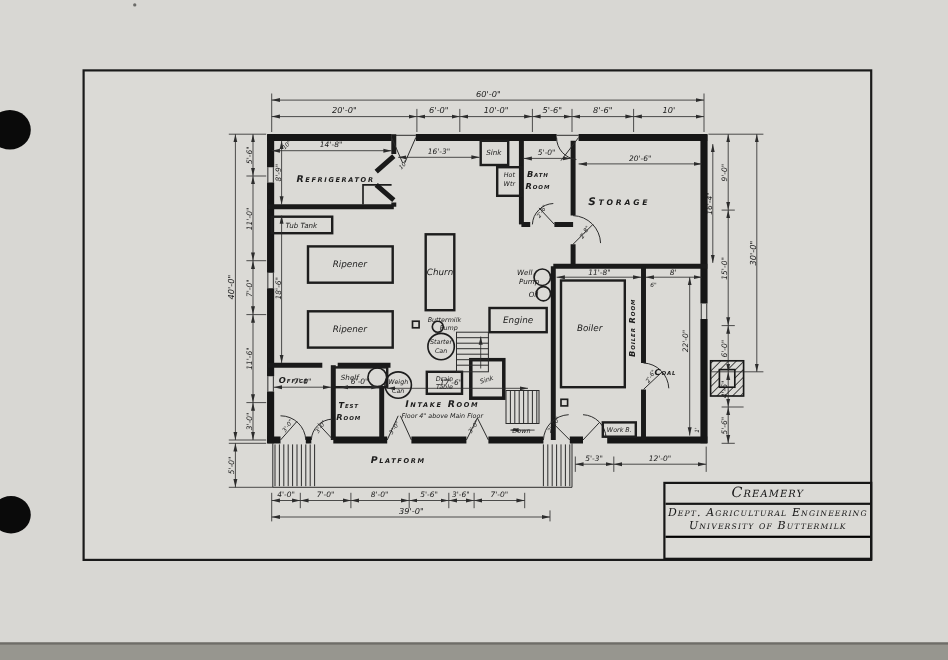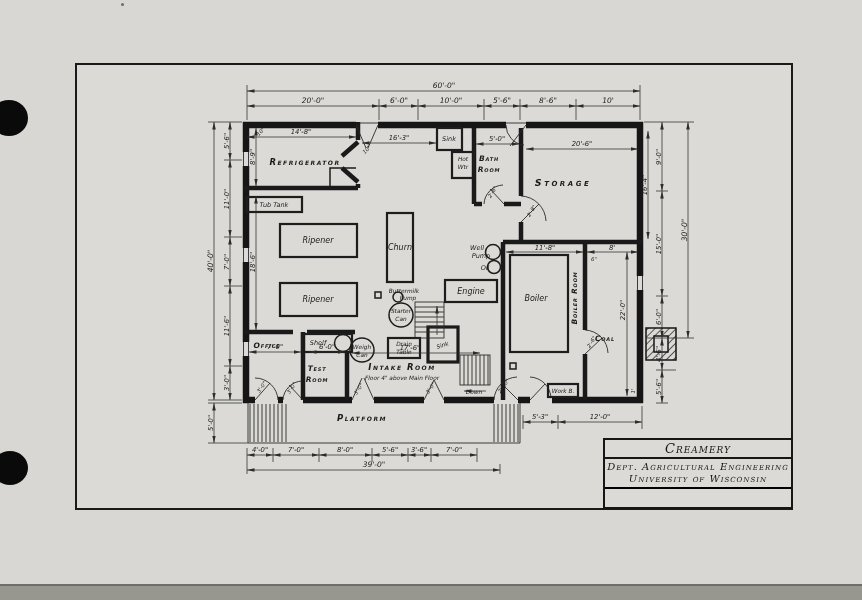--- a/index.html
+++ b/index.html
@@ -304,17 +304,17 @@
       <text class="ty" x="360" y="390" transform="rotate(-55 360 390)">3'-0"</text>
       <text class="ty" x="432" y="389" transform="rotate(-55 432 389)">3'-0"</text>
       <text class="ty" x="505" y="387" transform="rotate(-55 505 387)">2'-10"</text>
     </g>
   </svg>
 
   <div id="title-block">
     <div id="tb-r1" class="row">Creamery</div>
     <div id="tb-r2" class="row">
       <div>Dept. Agricultural Engineering</div>
-      <div>University of Wisconsin</div>
+      <div>University of Buttermilk</div>
     </div>
   </div>
 
 </div>
 
 </body></html>

